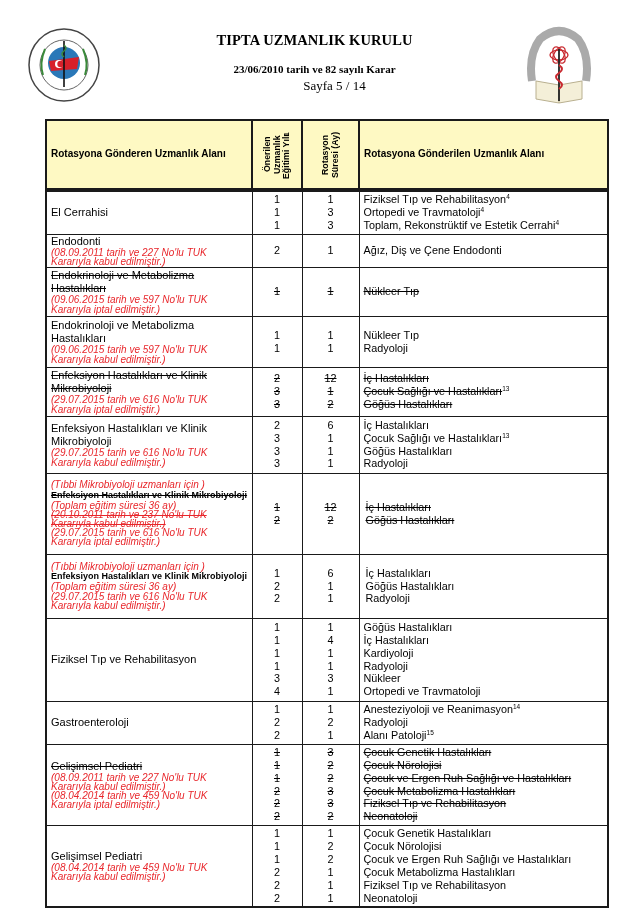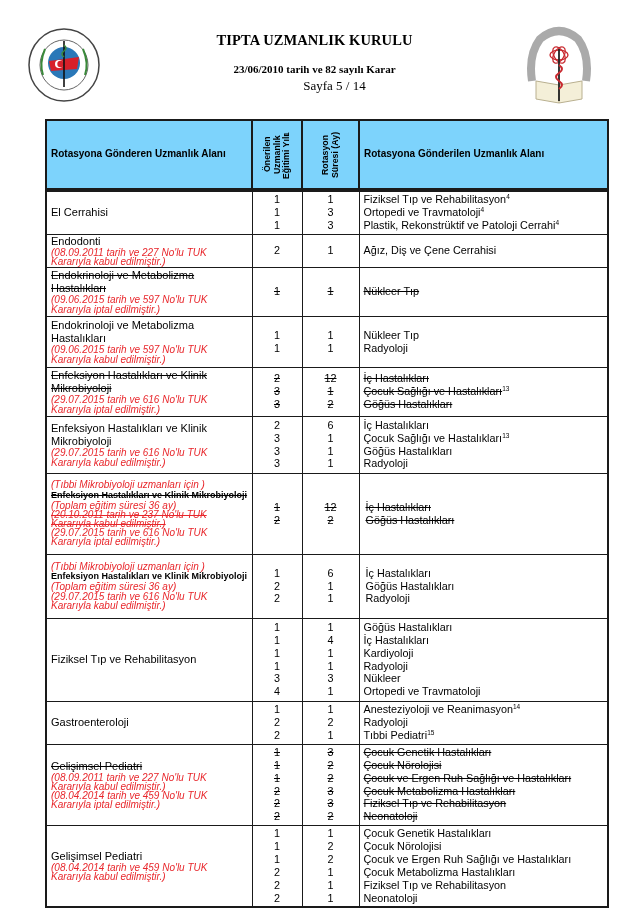--- a/index.html
+++ b/index.html
@@ -13,21 +13,21 @@
   .title-block { position: absolute; left: 0; width: 629px; text-align: center; font-family: Liberation Serif, serif; }
   .title { top: 32px; font-size: 14.5px; font-weight: bold; letter-spacing: 0.1px; }
   .subtitle { top: 63px; font-size: 11px; font-weight: bold; }
   .pageno { top: 78px; font-size: 13px; padding-left: 40px; }
 
   table { position: absolute; left: 45px; border-collapse: collapse; table-layout: fixed; width: 562px; }
   table td { border: 1.5px solid #1a1a1a; vertical-align: middle; padding: 0 4px; font-size: 10.8px; line-height: 12.9px; }
   col.c1 { width: 206px; } col.c2 { width: 50px; } col.c3 { width: 57px; } col.c4 { width: 249px; }
 
   .hdr { top: 119px; height: 69px; }
-  .hdr td { background: #7dd3fc; height: 69px; border-width: 2px; font-weight: bold; font-size: 10px; }
+  .hdr td { background: #fef9c3; height: 69px; border-width: 2px; font-weight: bold; font-size: 10px; }
   .hdr .vert { writing-mode: vertical-rl; transform: rotate(180deg); text-align: center; font-size: 8.8px; line-height: 9.5px; margin: 0 auto; padding: 0; }
   .hdr td.vc { text-align: center; padding: 0; }
   sup { font-size: 6.5px; vertical-align: top; position: relative; top: -2px; }
 
   .body { top: 190px; }
   .body > tbody > tr > td { border-width: 1.5px; }
   .body { border: 2px solid #1a1a1a; }
   td.num { text-align: center; padding: 0; }
   .name { font-weight: normal; font-size: 11px; line-height: 13px; }
   .name-sm { font-weight: bold; font-size: 9px; line-height: 11px; }
@@ -106,36 +106,36 @@
           <span class="line">1</span>
         </td>
         <td class="num">
           <span class="line">1</span>
           <span class="line">3</span>
           <span class="line">3</span>
         </td>
         <td>
           <span class="line"><span>Fiziksel Tıp ve Rehabilitasyon</span><sup>4</sup></span>
           <span class="line"><span>Ortopedi ve Travmatoloji</span><sup>4</sup></span>
-          <span class="line"><span>Plastik, Rekonstrüktif ve Patoloji Cerrahi</span><sup>4</sup></span>
+          <span class="line"><span>Toplam, Rekonstrüktif ve Estetik Cerrahi</span><sup>4</sup></span>
         </td>
       </tr>
       <tr style="height: 33px;">
         <td>
           <span class="name line">Endodonti</span>
           <span class="note line">(08.09.2011 tarih ve 227 No'lu TUK Kararıyla kabul edilmiştir.)</span>
         </td>
         <td class="num">
           <span class="line">2</span>
         </td>
         <td class="num">
           <span class="line">1</span>
         </td>
         <td>
-          <span class="line"><span>Ağız, Diş ve Çene Cerrahisi</span></span>
+          <span class="line"><span>Ağız, Diş ve Çene Endodonti</span></span>
         </td>
       </tr>
       <tr style="height: 49px;">
         <td>
           <span class="name line strike">Endokrinoloji ve Metabolizma Hastalıkları</span>
           <span class="note line">(09.06.2015 tarih ve 597 No'lu TUK Kararıyla iptal edilmiştir.)</span>
         </td>
         <td class="num">
           <span class="line strike">1</span>
         </td>
@@ -292,21 +292,21 @@
           <span class="line">2</span>
         </td>
         <td class="num">
           <span class="line">1</span>
           <span class="line">2</span>
           <span class="line">1</span>
         </td>
         <td>
           <span class="line"><span>Anesteziyoloji ve Reanimasyon</span><sup>14</sup></span>
           <span class="line"><span>Radyoloji</span></span>
-          <span class="line"><span>Tıbbi Pediatri</span><sup>15</sup></span>
+          <span class="line"><span>Alanı Patoloji</span><sup>15</sup></span>
         </td>
       </tr>
       <tr style="height: 81px;">
         <td>
           <span class="name line strike">Gelişimsel Pediatri</span>
           <span class="note line">(08.09.2011 tarih ve 227 No'lu TUK Kararıyla kabul edilmiştir.)</span>
           <span class="note line">(08.04.2014 tarih ve 459 No'lu TUK Kararıyla iptal edilmiştir.)</span>
         </td>
         <td class="num">
           <span class="line strike">1</span>

